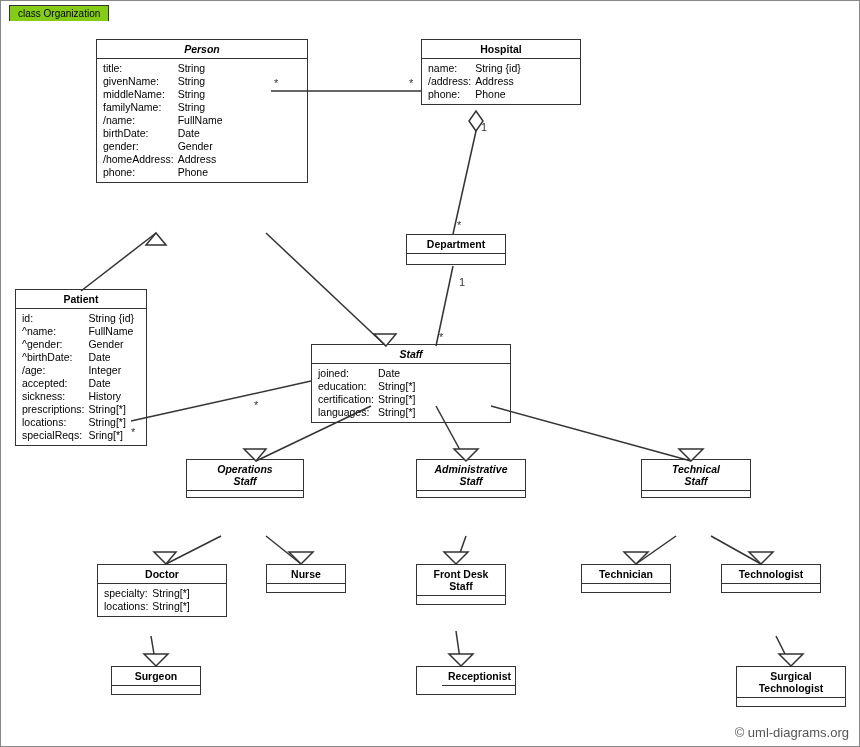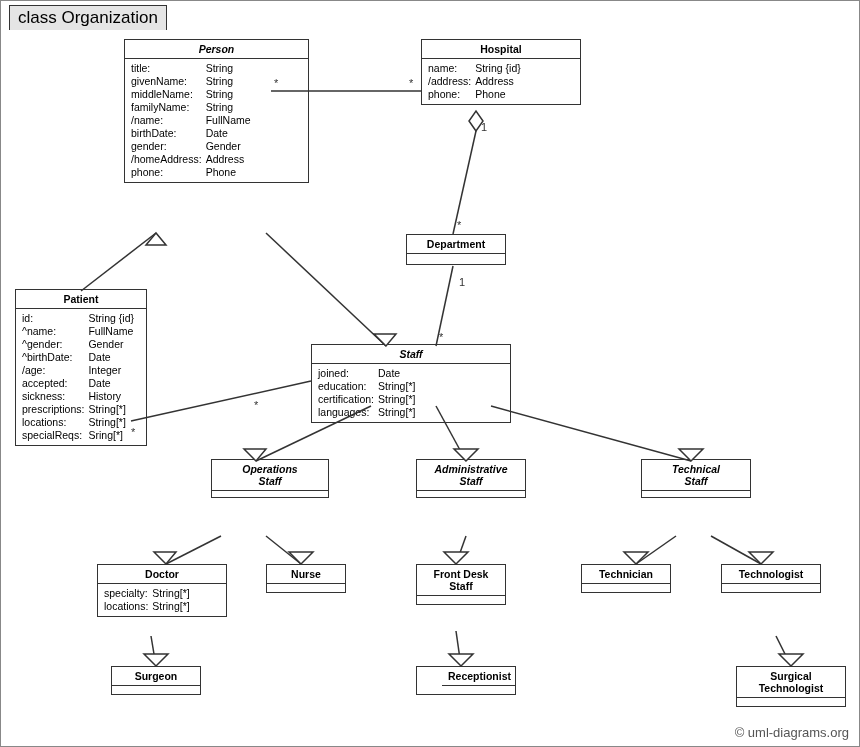--- a/index.html
+++ b/index.html
@@ -18,22 +18,22 @@
       position: relative;
       border: 1px solid #888;
     }
     .diagram-title {
       position: absolute;
       top: 4px;
       left: 8px;
       border: 1px solid #333;
       border-bottom: none;
       padding: 2px 8px;
-      font-size: 17px;
-      background: #e5e5e5;
+      font-size: 10px;
+      background: #84cc16;
       z-index: 10;
     }
     .uml-class {
       position: absolute;
       border: 1.5px solid #333;
       background: #fff;
       font-size: 10.5px;
     }
     .uml-class .class-name {
       text-align: center;
@@ -133,21 +133,21 @@
     <line x1="150" y1="635" x2="155" y2="665" stroke="#333" stroke-width="1.5"></line>
     <polygon points="155,665 143,653 167,653" fill="white" stroke="#333" stroke-width="1.5"></polygon>
 
     <line x1="455" y1="630" x2="460" y2="665" stroke="#333" stroke-width="1.5"></line>
     <polygon points="460,665 448,653 472,653" fill="white" stroke="#333" stroke-width="1.5"></polygon>
 
     <line x1="775" y1="635" x2="790" y2="665" stroke="#333" stroke-width="1.5"></line>
     <polygon points="790,665 778,653 802,653" fill="white" stroke="#333" stroke-width="1.5"></polygon>
   </svg>
 
-  <div class="uml-class" style="left:95px; top:38px; width:185px;margin-left:28px;">
+  <div class="uml-class" style="left:95px; top:38px; width:212px;">
     <div class="class-name italic">Person</div>
     <div class="class-body">
       <table>
         <tbody>
             <tr>
               <td>title:</td>
               <td>String</td>
             </tr>
         <tr>
               <td>givenName:</td>
@@ -282,21 +282,21 @@
             </tr>
         <tr>
               <td>languages:</td>
               <td>String[*]</td>
             </tr>
       </tbody>
         </table>
     </div>
   </div>
 
-  <div class="uml-class" style="left:185px; top:458px; width:118px; text-align:center;margin-left:25px;">
+  <div class="uml-class" style="left:185px; top:458px; width:118px; text-align:center;">
     <div class="class-name italic">
       <em>Operations<br>Staff</em>
     </div>
     <div class="class-body" style="min-height:6px;"></div>
   </div>
 
   <div class="uml-class" style="left:415px; top:458px; width:110px; text-align:center;">
     <div class="class-name italic">
       <em>Administrative<br>Staff</em>
     </div>

